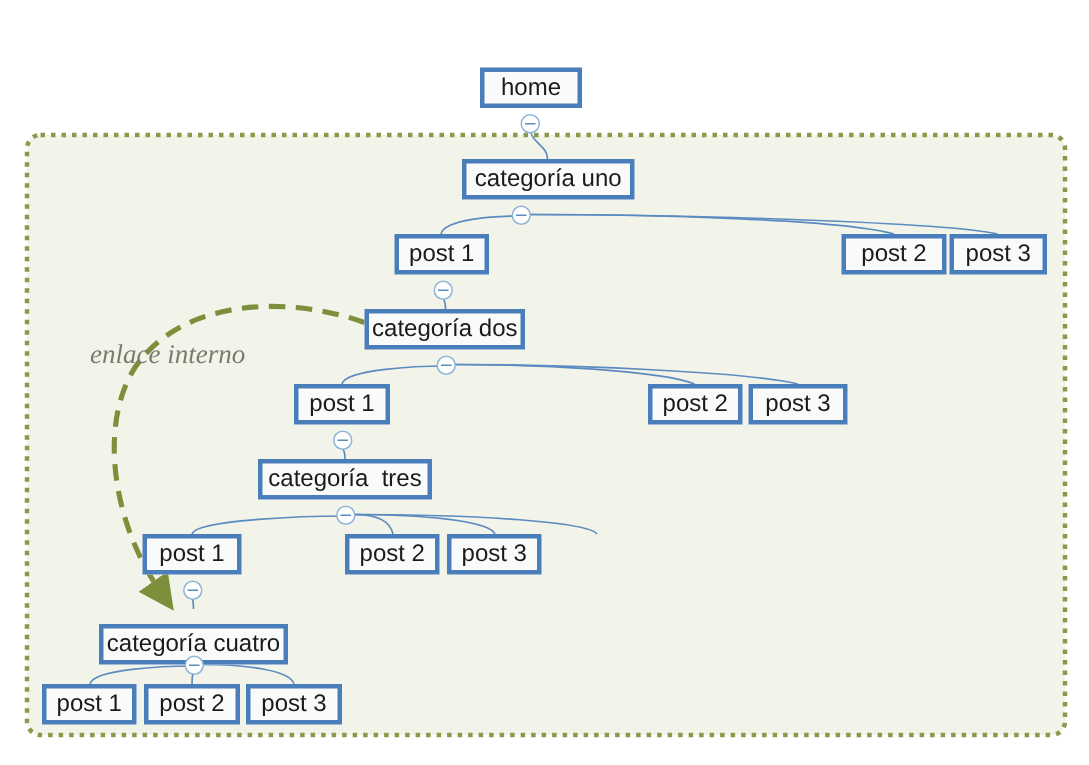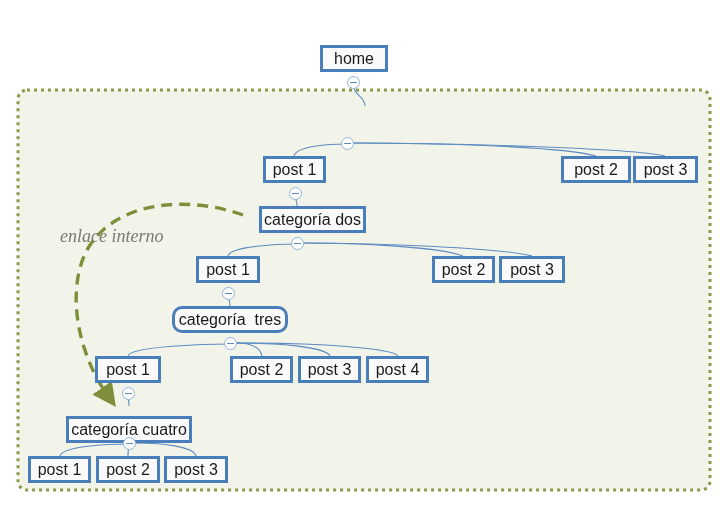--- a/index.html
+++ b/index.html
@@ -108,32 +108,32 @@
       <marker id="arrow-green" markerWidth="7" markerHeight="7" refX="3" refY="3.5" orient="auto" markerUnits="strokeWidth">
         <path d="M0,0 L7,3.5 L0,7 Z" fill="#7d8f3a"></path>
       </marker>
     </defs>
     <path d="M243,215 C190,196 120,200 90,245 C66,282 74,348 108,396" fill="none" stroke="#7d8f3a" stroke-width="3.4" stroke-dasharray="11 7" stroke-linecap="butt" marker-end="url(#arrow-green)"></path>
   </svg>
 
   <div class="annotation" style="left:60px; top:226px;">enlace interno</div>
 
   <div class="node" style="left:320px; top:45px; width:68px; height:27px;">home</div>
+  <div class="node" style="left:308px; top:106px; width:115px; height:27px;">categoría uno</div>
   <div class="node" style="left:263px; top:156px; width:63px; height:27px;">post 1</div>
   <div class="node" style="left:561px; top:156px; width:70px; height:27px;">post 2</div>
   <div class="node" style="left:633px; top:156px; width:65px; height:27px;">post 3</div>
-  <div class="node" style="left:243px; top:206px; width:107px; height:27px;margin-left:16px;">categoría dos</div>
+  <div class="node" style="left:243px; top:206px; width:107px; height:27px;">categoría dos</div>
   <div class="node" style="left:196px; top:256px; width:64px; height:27px;">post 1</div>
   <div class="node" style="left:432px; top:256px; width:63px; height:27px;">post 2</div>
   <div class="node" style="left:499px; top:256px; width:66px; height:27px;">post 3</div>
-  <div class="node" style="left:172px; top:306px; width:116px; height:27px;border-radius:10px;">categoría  tres</div>
+  <div class="node" style="left:172px; top:306px; width:116px; height:27px;">categoría  tres</div>
   <div class="node" style="left:95px; top:356px; width:66px; height:27px;">post 1</div>
   <div class="node" style="left:230px; top:356px; width:63px; height:27px;">post 2</div>
   <div class="node" style="left:298px; top:356px; width:63px; height:27px;">post 3</div>
-  <div class="node" style="left:366px; top:356px; width:63px; height:27px;">post 4</div>
   <div class="node" style="left:66px; top:416px; width:126px; height:27px;">categoría cuatro</div>
   <div class="node" style="left:28px; top:456px; width:63px; height:27px;">post 1</div>
   <div class="node" style="left:96px; top:456px; width:64px; height:27px;">post 2</div>
   <div class="node" style="left:164px; top:456px; width:64px; height:27px;">post 3</div>
 
   <div class="collapse-icon" style="left:347px; top:76px;"></div>
   <div class="collapse-icon" style="left:341px; top:137px;"></div>
   <div class="collapse-icon" style="left:289px; top:187px;"></div>
   <div class="collapse-icon" style="left:291px; top:237px;"></div>
   <div class="collapse-icon" style="left:222px; top:287px;"></div>

